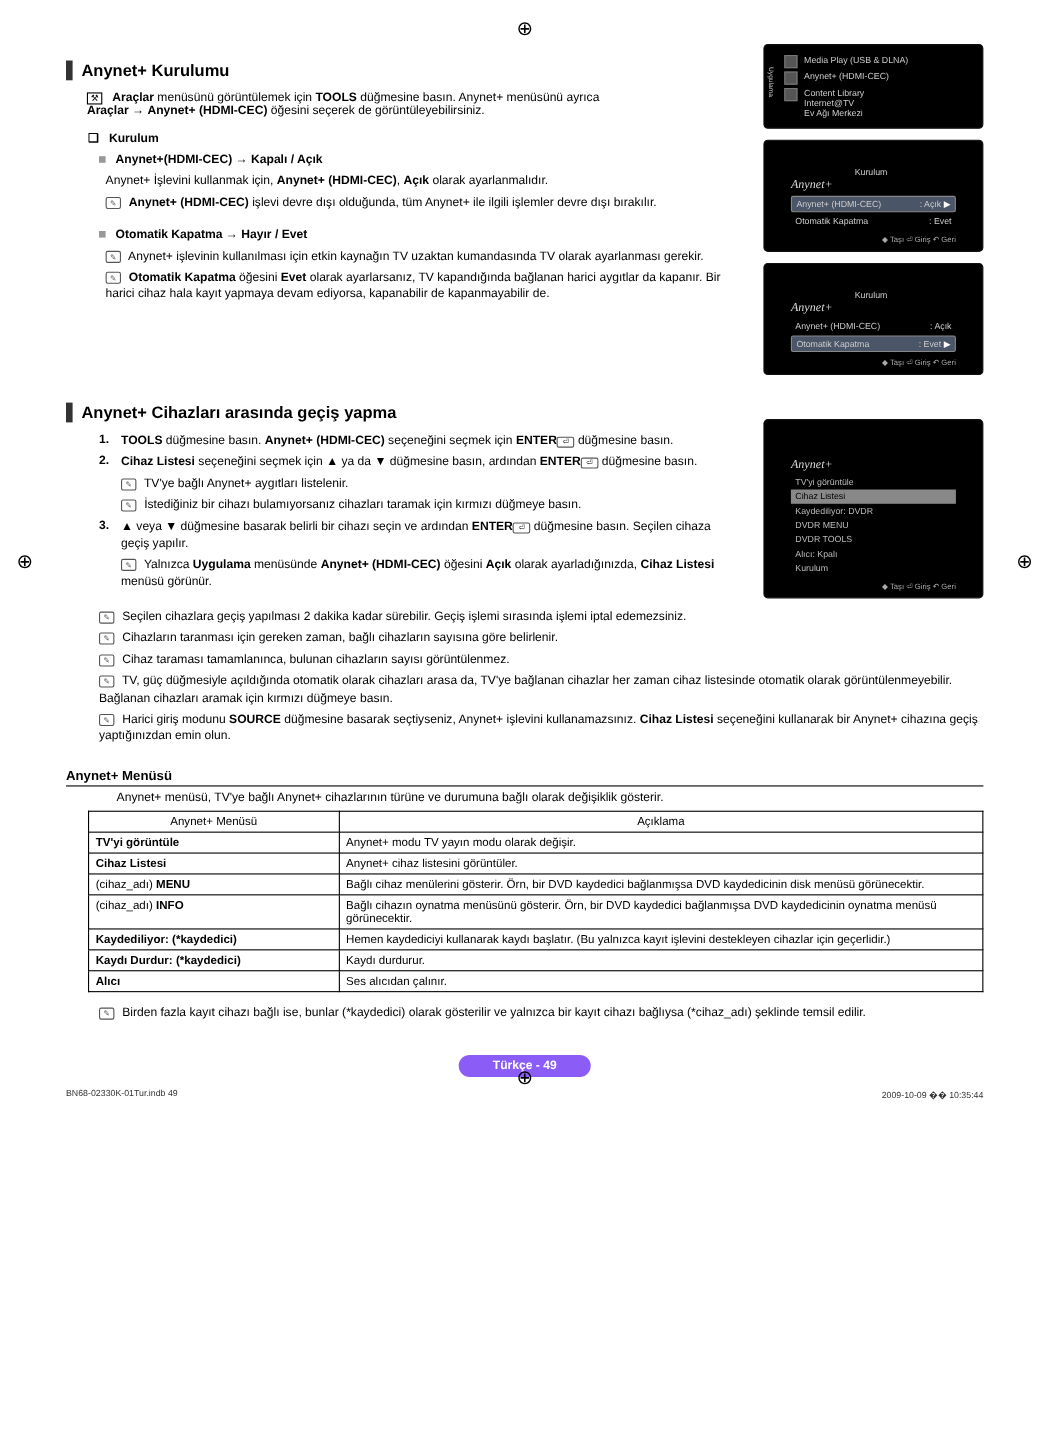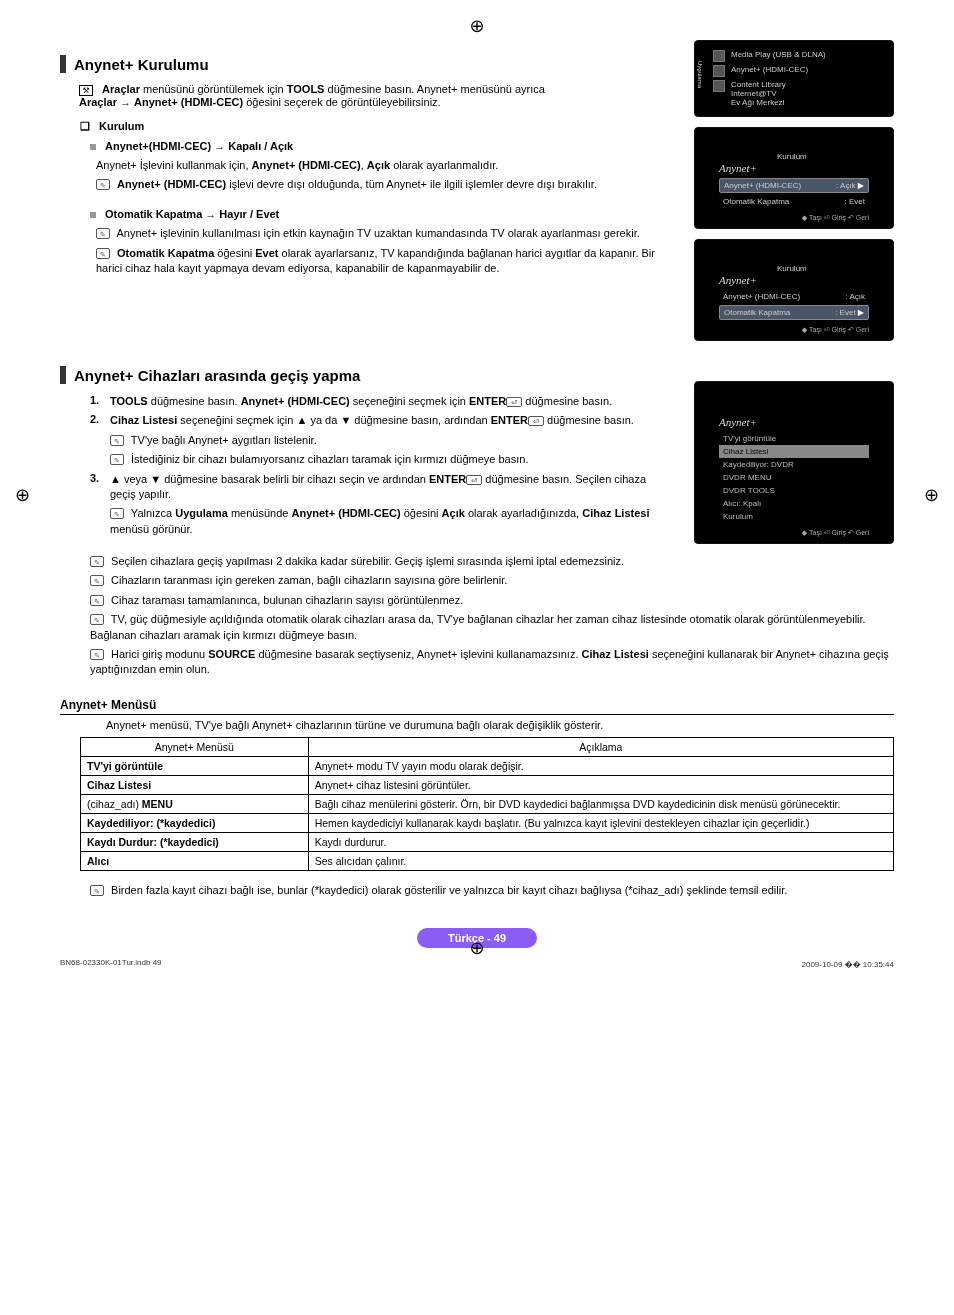--- a/index.html
+++ b/index.html
@@ -291,20 +291,24 @@
       </tr>
       <tr>
         <td><b>Cihaz Listesi</b></td>
         <td>Anynet+ cihaz listesini görüntüler.</td>
       </tr>
       <tr>
         <td>(cihaz_adı) <b>MENU</b></td>
         <td>Bağlı cihaz menülerini gösterir. Örn, bir DVD kaydedici bağlanmışsa DVD kaydedicinin disk menüsü görünecektir.</td>
       </tr>
       <tr>
+        <td>(cihaz_adı) <b>INFO</b></td>
+        <td>Bağlı cihazın oynatma menüsünü gösterir. Örn, bir DVD kaydedici bağlanmışsa DVD kaydedicinin oynatma menüsü görünecektir.</td>
+      </tr>
+      <tr>
         <td><b>Kaydediliyor: (*kaydedici)</b></td>
         <td>Hemen kaydediciyi kullanarak kaydı başlatır. (Bu yalnızca kayıt işlevini destekleyen cihazlar için geçerlidir.)</td>
       </tr>
       <tr>
         <td><b>Kaydı Durdur: (*kaydedici)</b></td>
         <td>Kaydı durdurur.</td>
       </tr>
       <tr>
         <td><b>Alıcı</b></td>
         <td>Ses alıcıdan çalınır.</td>

